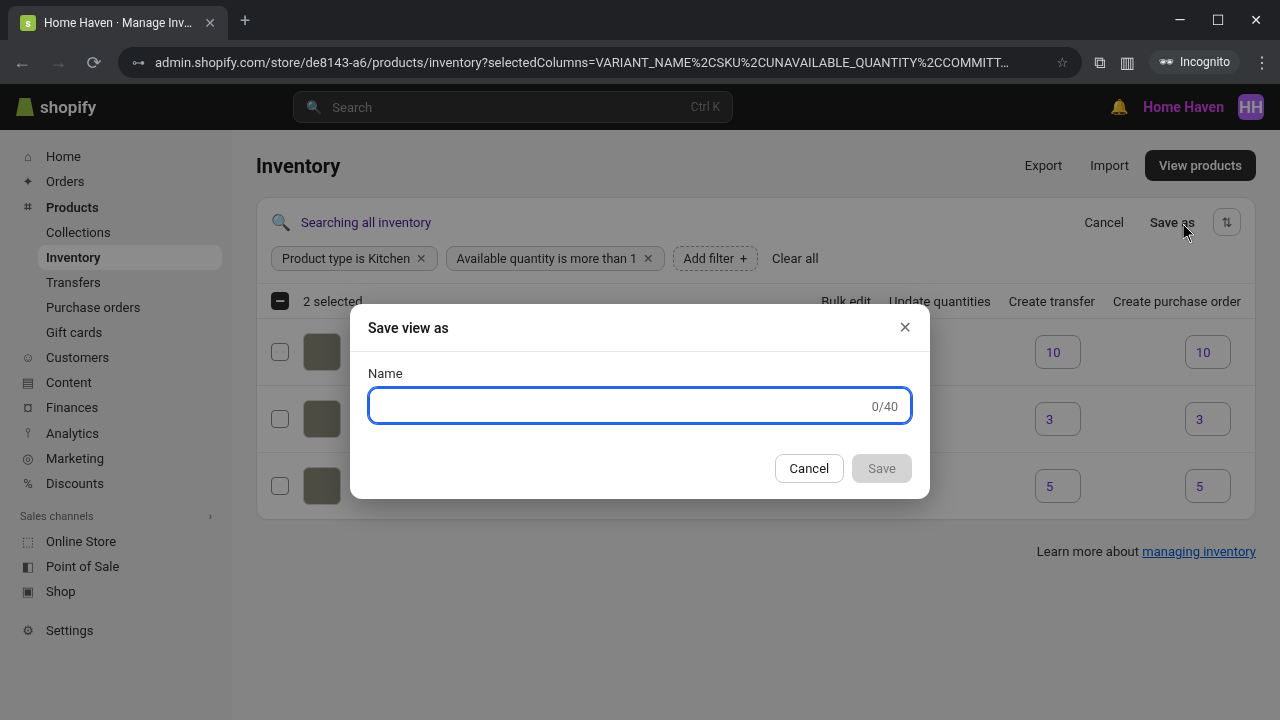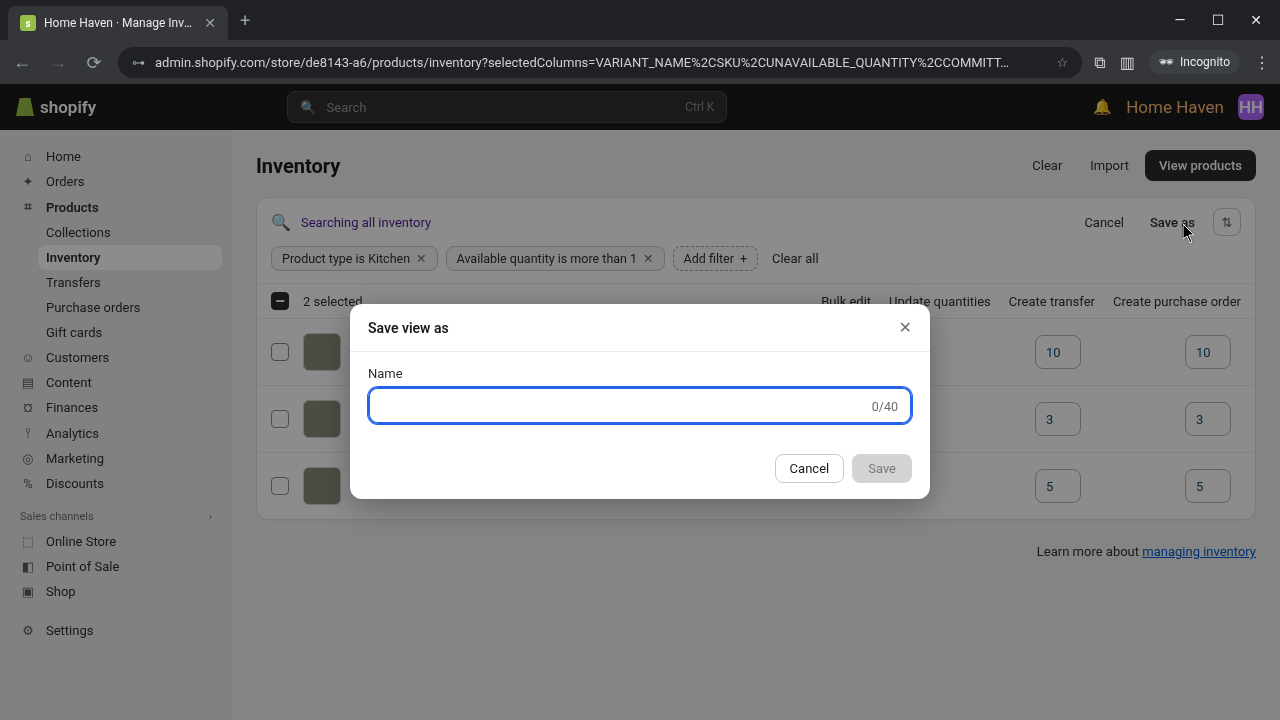--- a/index.html
+++ b/index.html
@@ -25,21 +25,21 @@
 
 
 .app { height: 636px; background: #f1f1f1; display: flex; flex-direction: column; }
 .top-bar { height: 46px; background: #1a1a1a; display: flex; align-items: center; padding: 0 16px; gap: 16px; }
 .logo { color: #fff; font-weight: 600; font-size: 17px; display:flex; align-items:center; gap:6px;}
 .logo-icon { width:18px; height:18px; background:#95bf47; clip-path: polygon(20% 0, 80% 0, 100% 100%, 0 100%); }
 .search-pill { flex:0 0 440px; margin:0 auto; background: #303030; border:1px solid #4a4a4a; border-radius: 8px; height: 32px; display: flex; align-items: center; padding: 0 12px; color: #999; font-size: 13px; gap:10px;}
 .search-pill .kbd { margin-left:auto; font-size:12px; color:#888;}
 .top-right { margin-left:auto; display:flex; align-items:center; gap:14px; color:#ccc;}
 .bell { font-size:15px;}
-.store-name { color:#fdba74; font-size:17px;}
+.store-name { color:#d946ef; font-size:14px;font-weight:bold;}
 .store-badge { width:26px; height:26px; background:#b266ff; border-radius:6px; color:#fff; font-size:17px; font-weight:600; display:flex; align-items:center; justify-content:center;}
 
 .body-row { flex:1; display:flex; }
 .sidebar { width: 232px; background: #ebebeb; padding: 14px 10px; font-size: 13px; color:#303030;}
 .nav-item { display:flex; align-items:center; gap:10px; padding:5px 10px; border-radius:8px; cursor:pointer; color:#303030;}
 .nav-item.bold { font-weight:600; }
 .nav-item .ico { width:16px; text-align:center; color:#5c5c5c; font-size:13px;}
 .nav-sub { padding-left: 28px; }
 .nav-sub .nav-item { padding:5px 8px; font-weight:400;}
 .nav-sub .nav-item.active { background:#fff; font-weight:600; border-radius:8px;}
@@ -68,21 +68,21 @@
 .bulk-row { display:flex; align-items:center; padding:8px 14px; border-top:1px solid #ebebeb; gap:14px;}
 .cb { width:18px; height:18px; border:1.5px solid #8a8a8a; border-radius:4px; background:#fff; display:flex; align-items:center; justify-content:center;}
 .cb.semi { background:#2a2a2a; border-color:#2a2a2a; color:#fff; font-weight:bold;}
 .sel-count { font-size:13px; color:#303030;}
 .bulk-actions { margin-left:auto; display:flex; gap:18px;}
 .bulk-actions span { font-size:13px; color:#303030; cursor:pointer;}
 
 .prod-row { display:flex; align-items:center; padding:14px 14px; border-top:1px solid #ebebeb; gap:14px;}
 .thumb { width:38px; height:38px; background:#8a8a7a; border-radius:6px; border:1px solid #d0d0d0;}
 .pname { font-size:13px; color:#303030;}
-.qty-box { width:46px; height:34px; border:1px solid #b5b5b5; border-radius:8px; padding:0 10px; font-size:13px; color:#0c4a6e; display:flex; align-items:center; background:#fff;}
+.qty-box { width:46px; height:34px; border:1px solid #b5b5b5; border-radius:8px; padding:0 10px; font-size:13px; color:#6d28d9; display:flex; align-items:center; background:#fff;}
 .row-right { margin-left:auto; display:flex; gap:104px; padding-right:10px;}
 
 .learn { text-align:right; font-size:13px; color:#303030; padding:24px 0;}
 .learn a { color:#005bd3; text-decoration:underline; cursor:pointer;}
 
 
 .overlay { position:fixed; left:0; right:0; top:84px; bottom:0; background:rgba(0,0,0,0.45); display:flex; align-items:flex-start; justify-content:center; padding-top:220px;}
 .modal { width:580px; background:#fff; border-radius:12px; box-shadow:0 8px 32px rgba(0,0,0,0.3);}
 .modal-head { display:flex; align-items:center; padding:14px 18px; border-bottom:1px solid #ebebeb;}
 .modal-title { font-size:14px; font-weight:600; color:#1a1a1a;}
@@ -232,21 +232,21 @@
       <div class="nav-item" style="margin-top:4px">
           <span class="ico">⚙</span>
           <span>Settings</span>
         </div>
     </div>
 
     <div class="main">
       <div class="page-head">
         <div class="page-title">Inventory</div>
         <div class="page-actions">
-          <button class="link-btn">Clear</button>
+          <button class="link-btn">Export</button>
           <button class="link-btn">Import</button>
           <button class="primary-btn">View products</button>
         </div>
       </div>
 
       <div class="card">
         <div class="search-row">
           <span class="sicon">🔍</span>
           <span class="stext">Searching all inventory</span>
           <span class="sact">Cancel</span>

